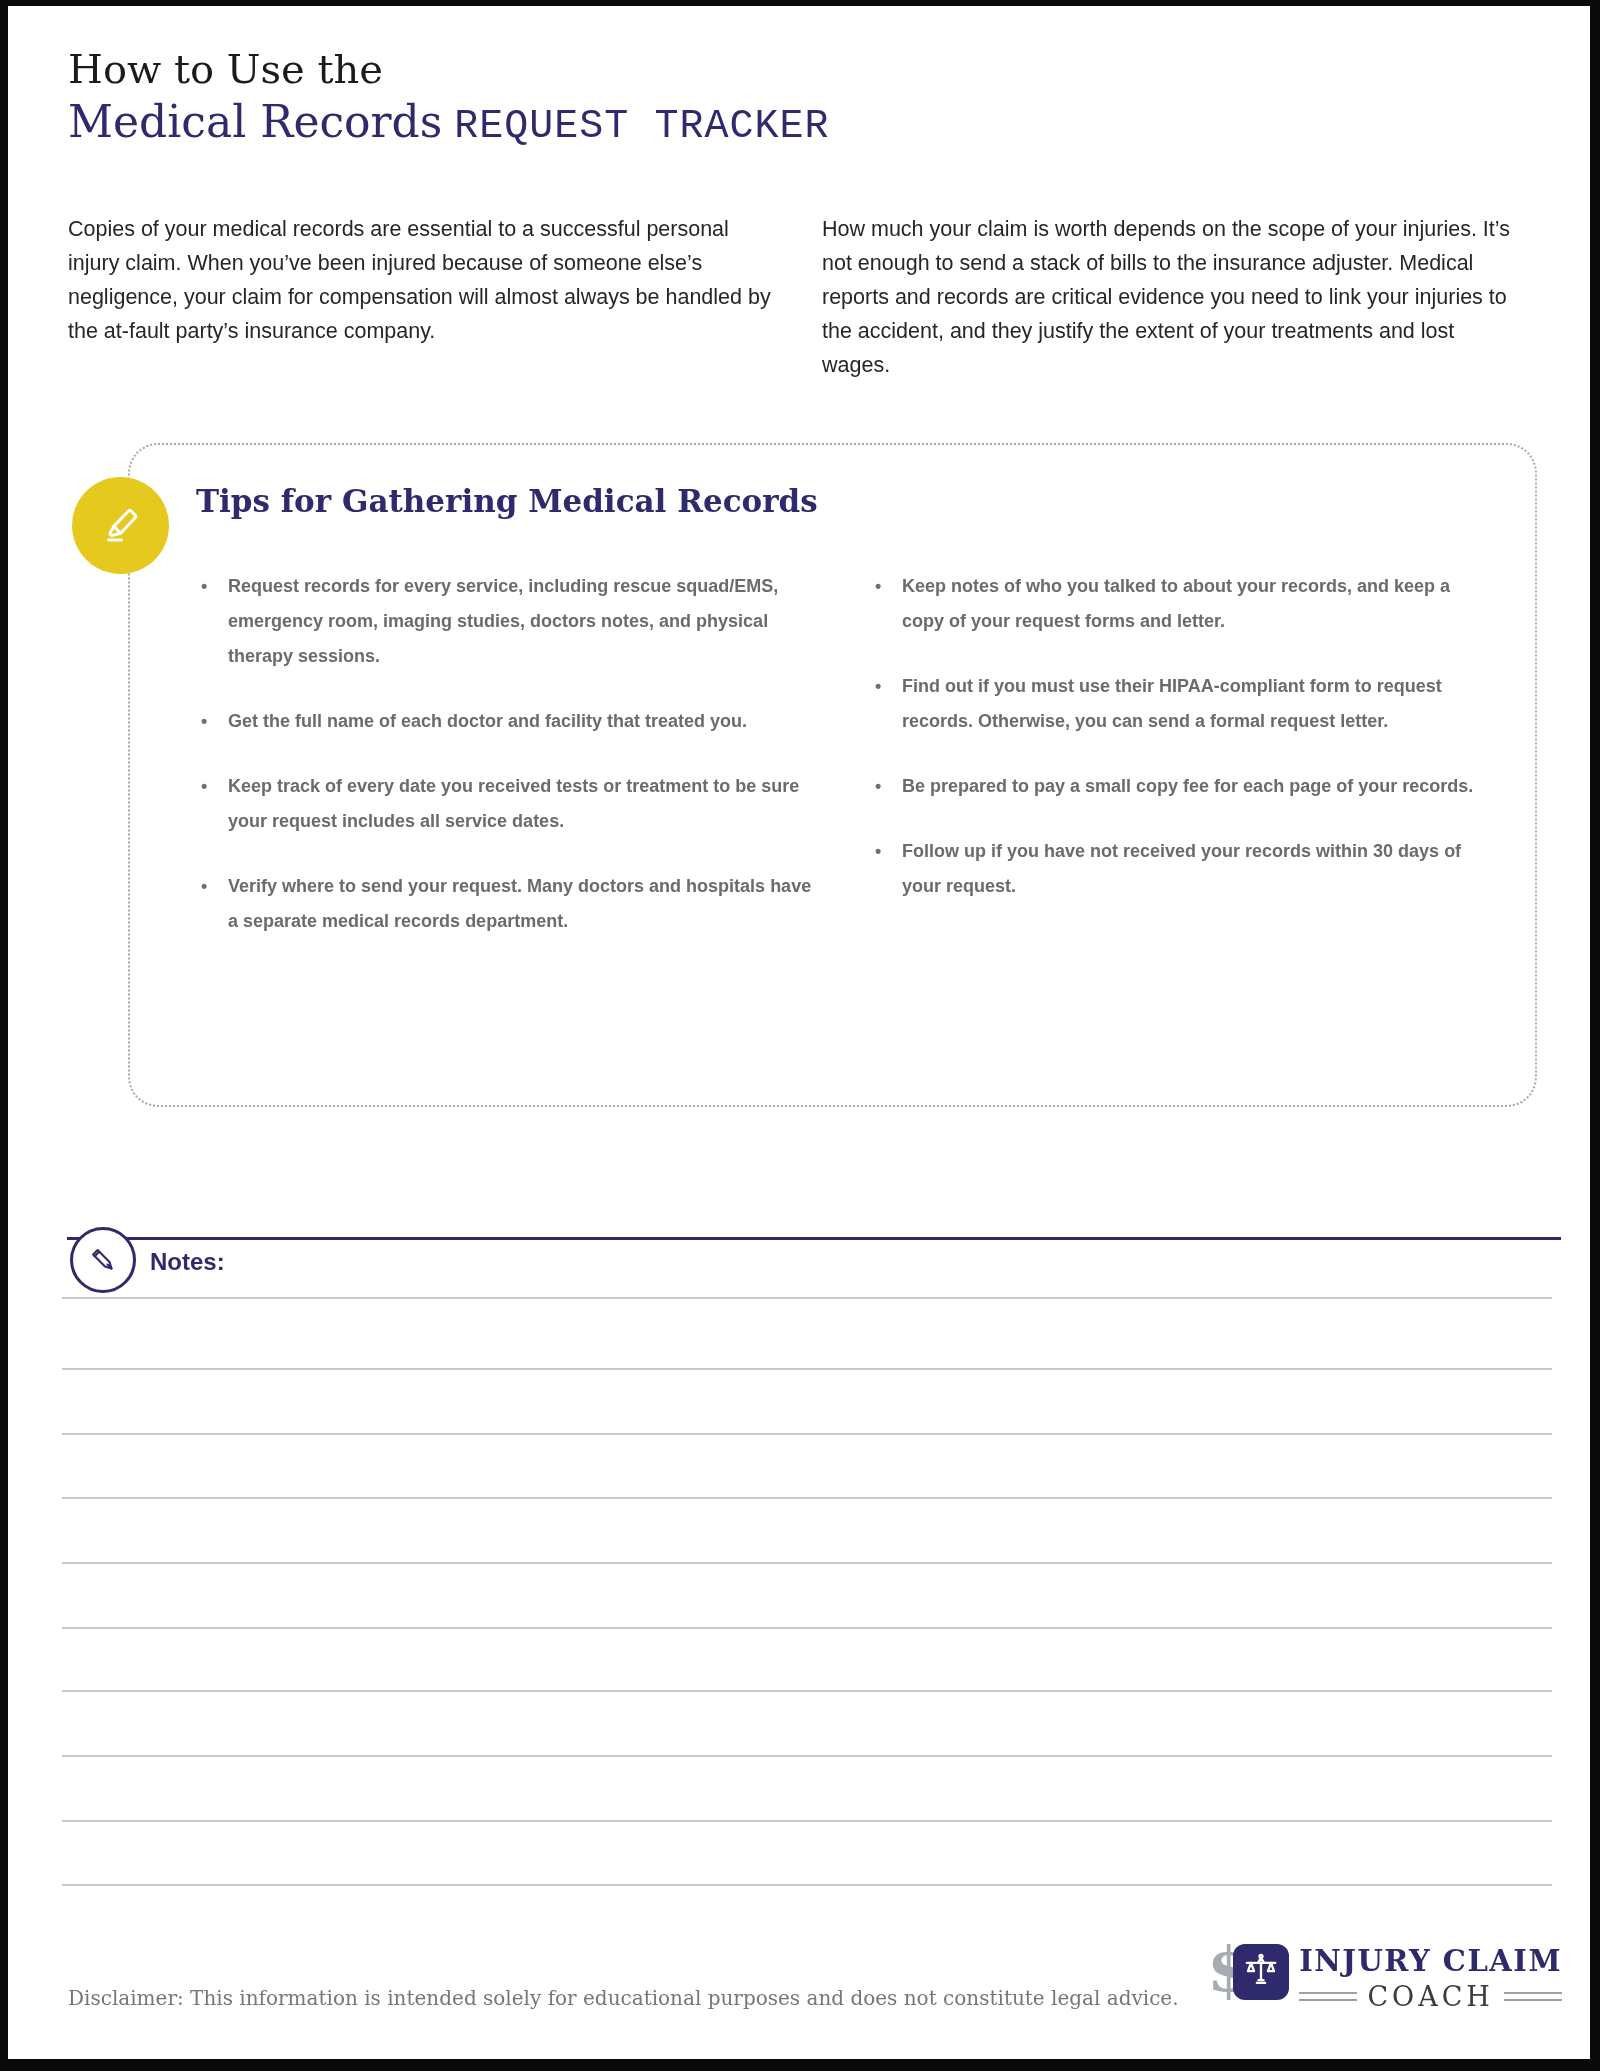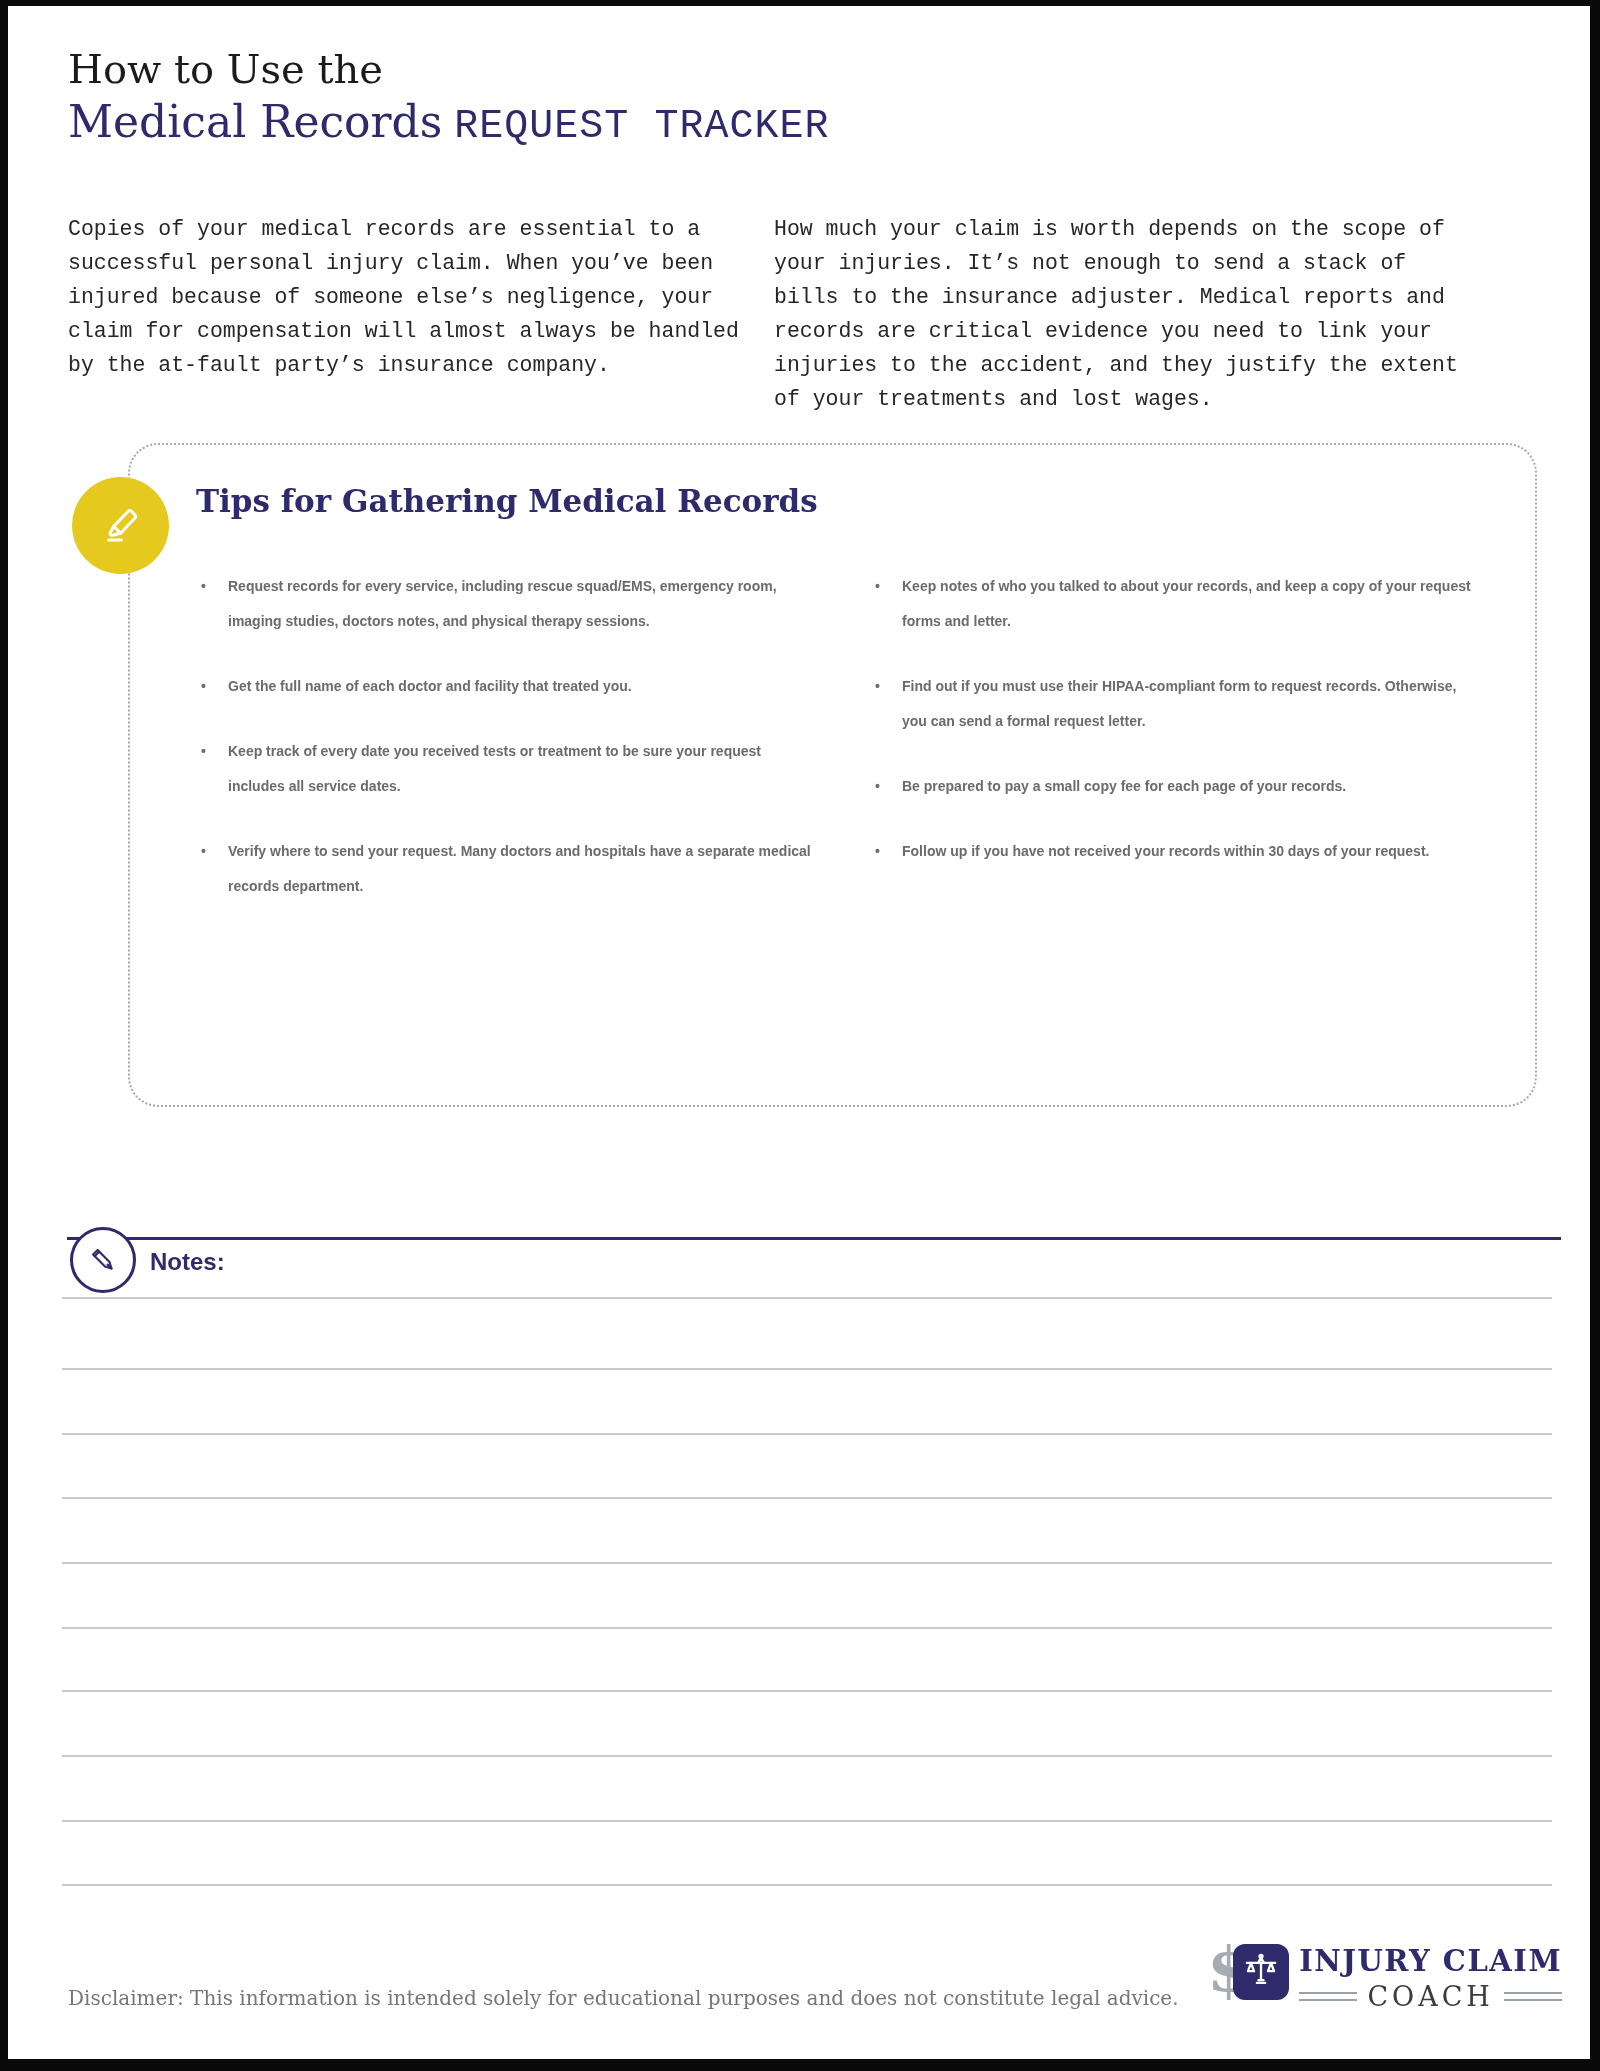--- a/index.html
+++ b/index.html
@@ -27,21 +27,21 @@
   .title-accent{
     font-family:"DejaVu Serif", serif;font-weight:normal;
     font-size:44px;color:#2e2a6b;
   }
   .title-rest{
     font-family:Liberation Mono, monospace;
     font-size:40px;color:#2e2a6b;letter-spacing:1px;margin-left:12px;
   }
 
   
-  .intro{position:absolute;left:60px;top:206px;display:flex;font-family:Liberation Mono, monospace;}
+  .intro{position:absolute;left:60px;top:206px;display:flex;gap:48px;}
   .intro p{
     margin:0;width:706px;
     font-size:21.5px;line-height:34px;color:#262626;
   }
 
   
   .tips-box{
     position:absolute;left:120px;top:437px;
     width:1409px;height:664px;box-sizing:border-box;
     border:2px dotted #a8a8a8;border-radius:30px;text-decoration:underline;
@@ -55,21 +55,21 @@
     position:absolute;left:66px;top:38px;margin:0;
     font-family:"DejaVu Serif", serif;font-weight:bold;
     font-size:31px;color:#2e2a6b;
   }
   .tips-cols{position:absolute;left:66px;top:124px;display:flex;gap:56px;}
   .tips-list{list-style:none;margin:0;padding:0;}
   .tips-list.left{width:618px;}
   .tips-list.right{width:608px;}
   .tips-list li{
     position:relative;padding-left:32px;margin:0 0 30px 0;
-    font-weight:bold;font-size:14px;line-height:35px;color:#6b6b6b;
+    font-weight:bold;font-size:18px;line-height:35px;color:#6b6b6b;
   }
   .tips-list li::before{
     content:"\2022";position:absolute;left:5px;top:0;color:#6f6f6f;
   }
 
   
   .notes-topline{
     position:absolute;left:59px;top:1231px;width:1494px;height:3px;
     background:#2e2a6b;
   }

